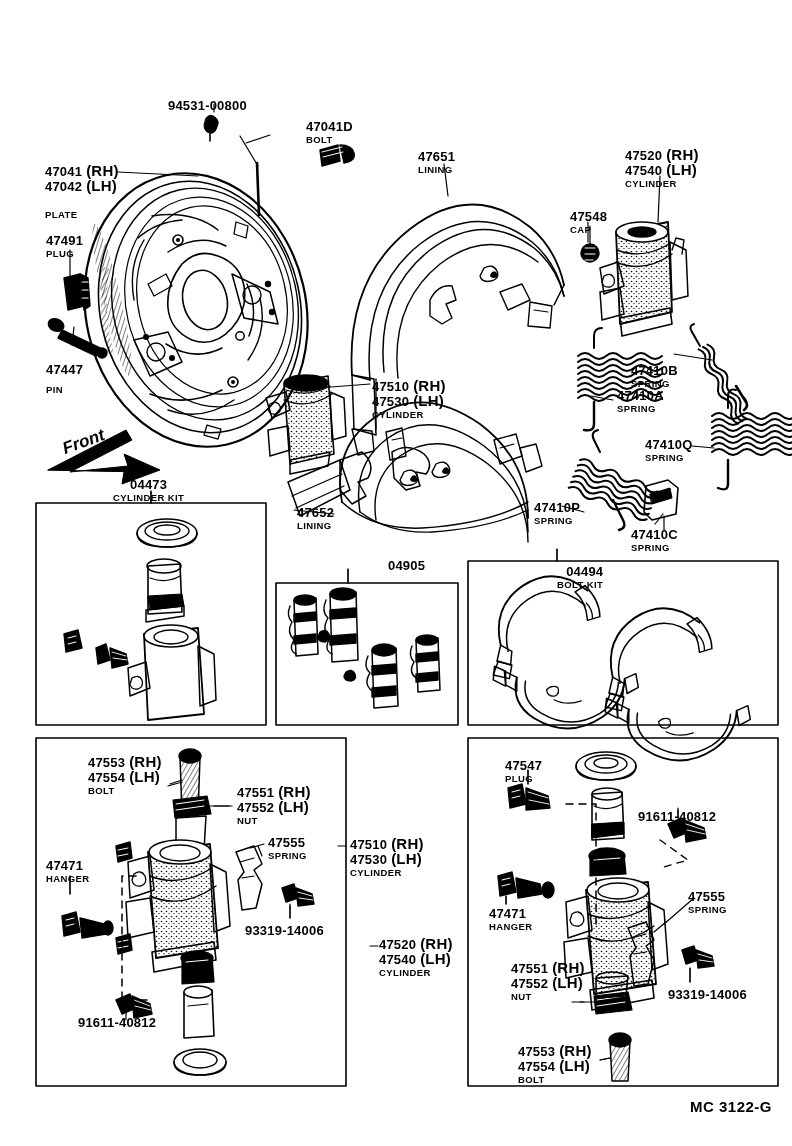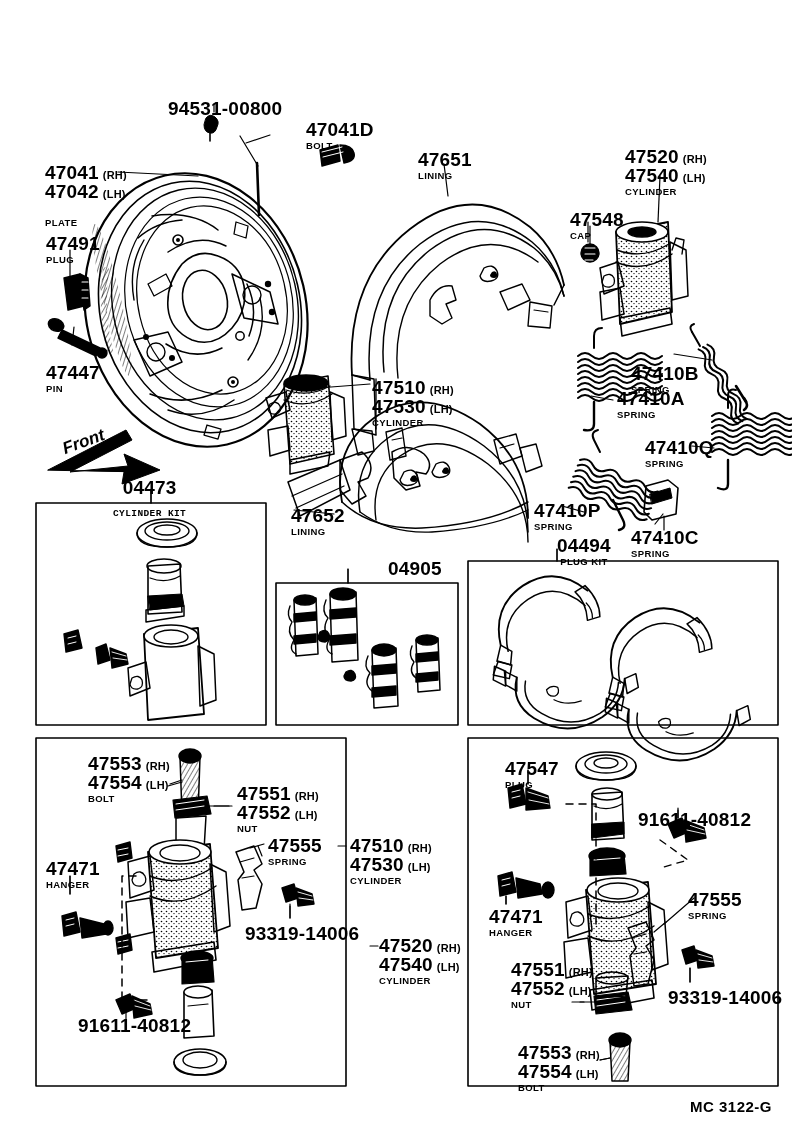--- a/index.html
+++ b/index.html
@@ -16,23 +16,23 @@
   }
   svg{display:block;position:absolute;top:0;left:0;}
   .lbl{
     position:absolute;
     font-family:"Liberation Sans", sans-serif;
     font-weight:bold;
     line-height:1.0;
     white-space:nowrap;
     letter-spacing:0px;
   }
-  .num{font-size:19px;letter-spacing:0.2px;}
+  .num{font-size:13px;letter-spacing:0.2px;}
   .sub{font-size:9.5px;letter-spacing:0.4px;}
-  .side{font-size:11px;letter-spacing:0.2px;}
+  .side{font-size:15px;letter-spacing:0.2px;}
   .row{display:flex;align-items:baseline;gap:4px;}
   .ctr{text-align:center;}
   .front{
     position:absolute;
     font-style:italic;
     font-weight:bold;
     font-size:17px;
     transform:rotate(-20deg);
   }
   .code{
@@ -584,21 +584,21 @@
       <div class="lbl" style="left: 46px; top: 234px;">
         <div class="row">
           <span class="num">47491</span>
         </div>
         <div class="sub" style="margin-top: 2px;">PLUG</div>
       </div>
       <div class="lbl" style="left: 46px; top: 363px;">
         <div class="row">
           <span class="num">47447</span>
         </div>
-        <div class="sub" style="margin-top: 2px;">PIN</div>
+        <div class="sub" style="margin-top: 9px;">PIN</div>
       </div>
       <div class="lbl" style="left: 631px; top: 364px;">
         <div class="row">
           <span class="num">47410B</span>
         </div>
         <div class="sub" style="margin-top: 2px;">SPRING</div>
       </div>
       <div class="lbl" style="left: 617px; top: 389px;">
         <div class="row">
           <span class="num">47410A</span>
@@ -627,37 +627,37 @@
           <span class="num">47410P</span>
         </div>
         <div class="sub" style="margin-top: 2px;">SPRING</div>
       </div>
       <div class="lbl" style="left: 631px; top: 528px;">
         <div class="row">
           <span class="num">47410C</span>
         </div>
         <div class="sub" style="margin-top: 2px;">SPRING</div>
       </div>
-      <div class="lbl" style="left: 291px; top: 506px;">
+      <div class="lbl" style="left: 297px; top: 506px;">
         <div class="row">
           <span class="num">47652</span>
         </div>
         <div class="sub" style="margin-top: 2px;">LINING</div>
       </div>
       <div class="lbl ctr" style="left: 557px; top: 536px;">
-        <div class="row" style="justify-content: flex-start;">
+        <div class="row" style="justify-content: flex-end; margin-top: 29px;">
           <span class="num">04494</span>
         </div>
-        <div class="sub" style="margin-top: 2px;">PLUG KIT</div>
+        <div class="sub" style="margin-top: 2px;">BOLT KIT</div>
       </div>
       <div class="lbl ctr" style="left: 113px; top: 478px;">
         <div class="row" style="justify-content: center;">
           <span class="num">04473</span>
         </div>
-        <div class="sub" style="margin-top: 12px; font-family: Liberation Mono, monospace;">CYLINDER KIT</div>
+        <div class="sub" style="margin-top: 2px;">CYLINDER KIT</div>
       </div>
       <div class="lbl ctr" style="left: 348px; top: 559px;">
         <div class="row" style="justify-content: center; padding-left: 40px;">
           <span class="num">04905</span>
         </div>
       </div>
     </div>
   <div id="left-label-layer">
       <div class="lbl" style="left: 88px; top: 754px;">
         <div class="row">

